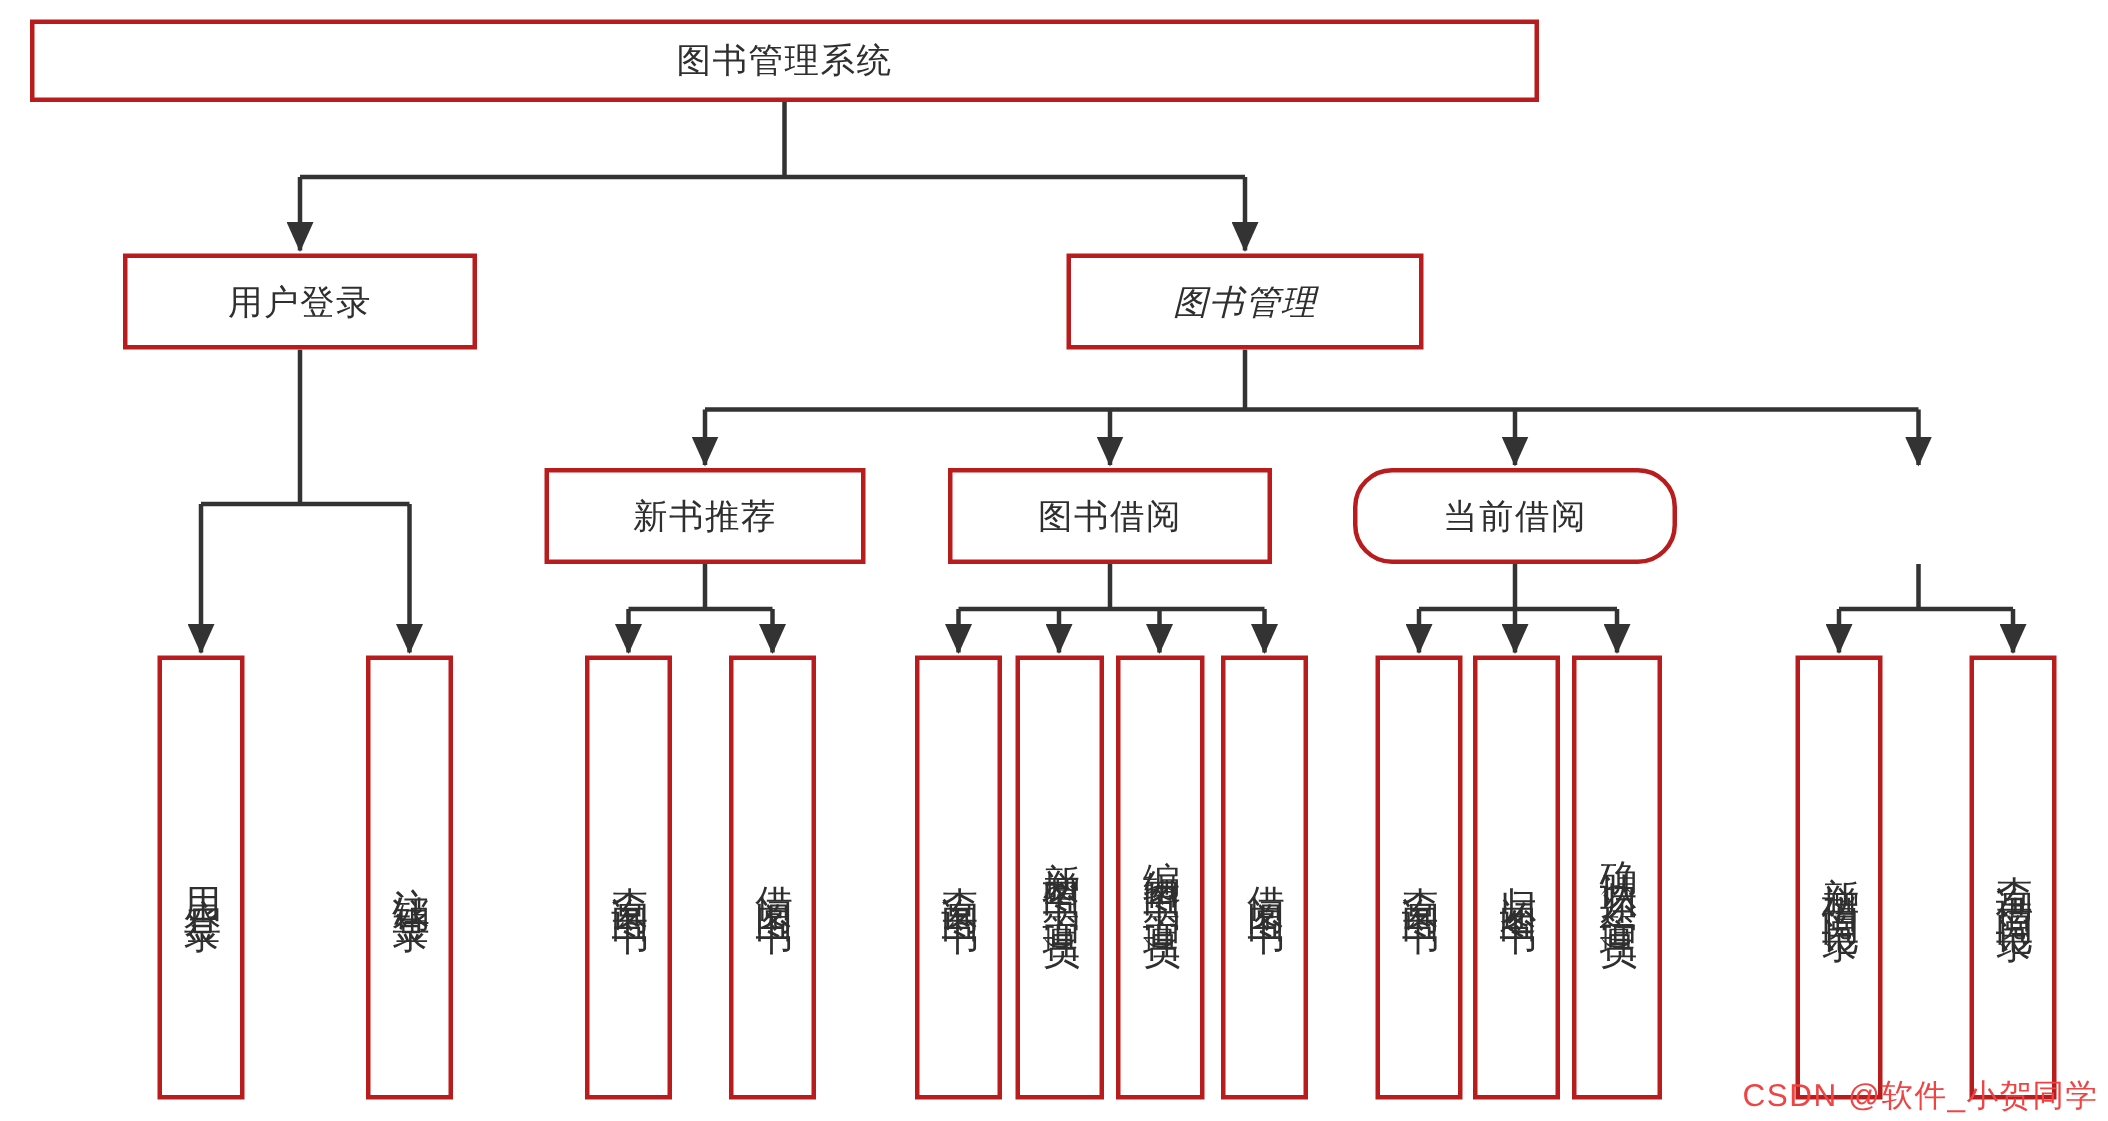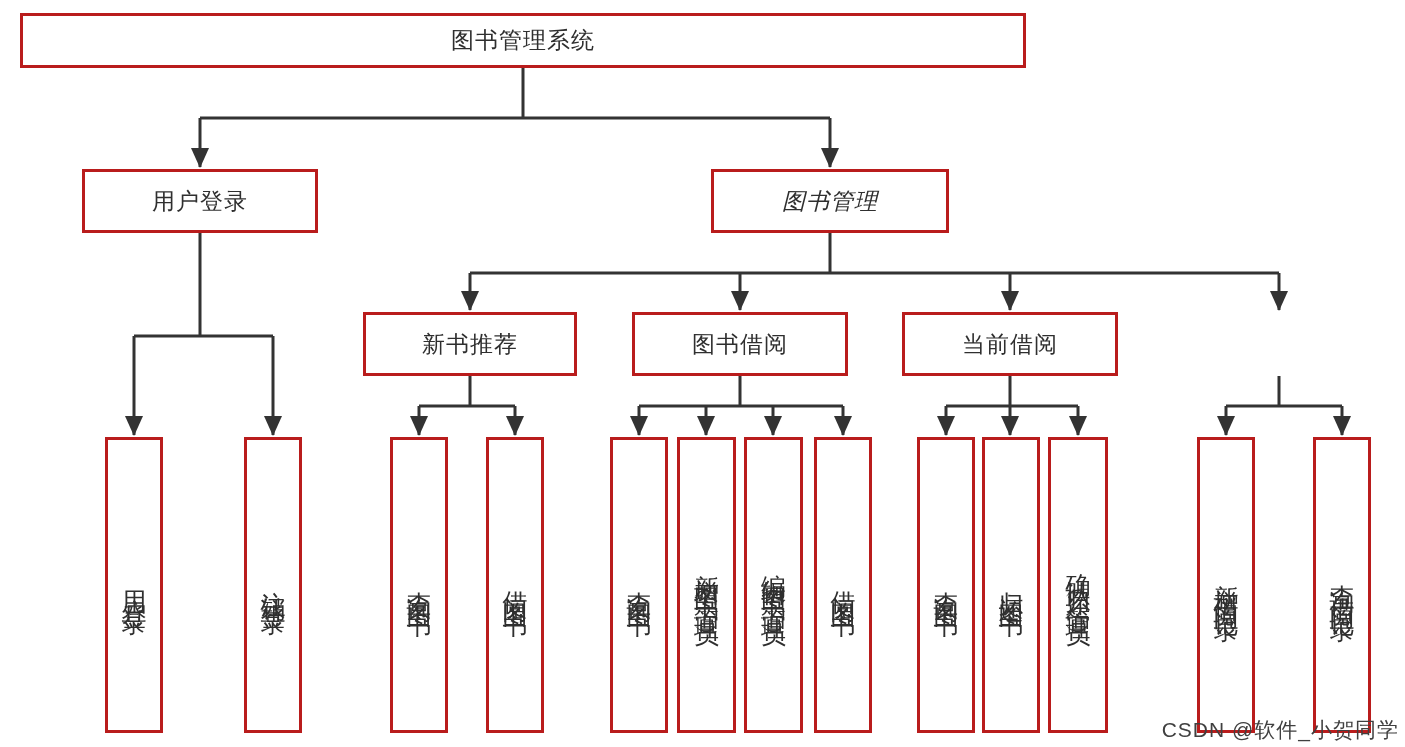--- a/index.html
+++ b/index.html
@@ -28,21 +28,21 @@
     font-size:25px;
     letter-spacing:7px;
     line-height:1;
     white-space:nowrap;
   }
   .watermark{
     position:absolute;
     right:6px;
     bottom:3px;
     font-size:21px;
-    color:#404040;
+    color:#ef4444;
     letter-spacing:1px;
     z-index:5;
   }
 </style>
 </head>
 <body>
 
 <div id="canvas">
 
   <svg id="wires" width="1405" height="747" viewBox="0 0 1405 747" fill="none" stroke="#333333" stroke-width="3">
@@ -96,21 +96,21 @@
   <div class="node hnode" style="left:711px;top:169px;width:238px;height:64px;font-style:italic;">
     <span class="label">图书管理</span>
   </div>
 
   <div class="node hnode" style="left:363px;top:312px;width:214px;height:64px;">
     <span class="label">新书推荐</span>
   </div>
   <div class="node hnode" style="left:632px;top:312px;width:216px;height:64px;">
     <span class="label">图书借阅</span>
   </div>
-  <div class="node hnode" style="left:902px;top:312px;width:216px;height:64px;">
+  <div class="node hnode" style="left:902px;top:312px;width:216px;height:64px;border-radius:26px;">
     <span class="label">当前借阅</span>
   </div>
 
   <div class="node vnode" style="left:105px;top:437px;width:58px;height:296px;">
     <span class="label">用户登录</span>
   </div>
   <div class="node vnode" style="left:244px;top:437px;width:58px;height:296px;">
     <span class="label">注销登录</span>
   </div>
 

